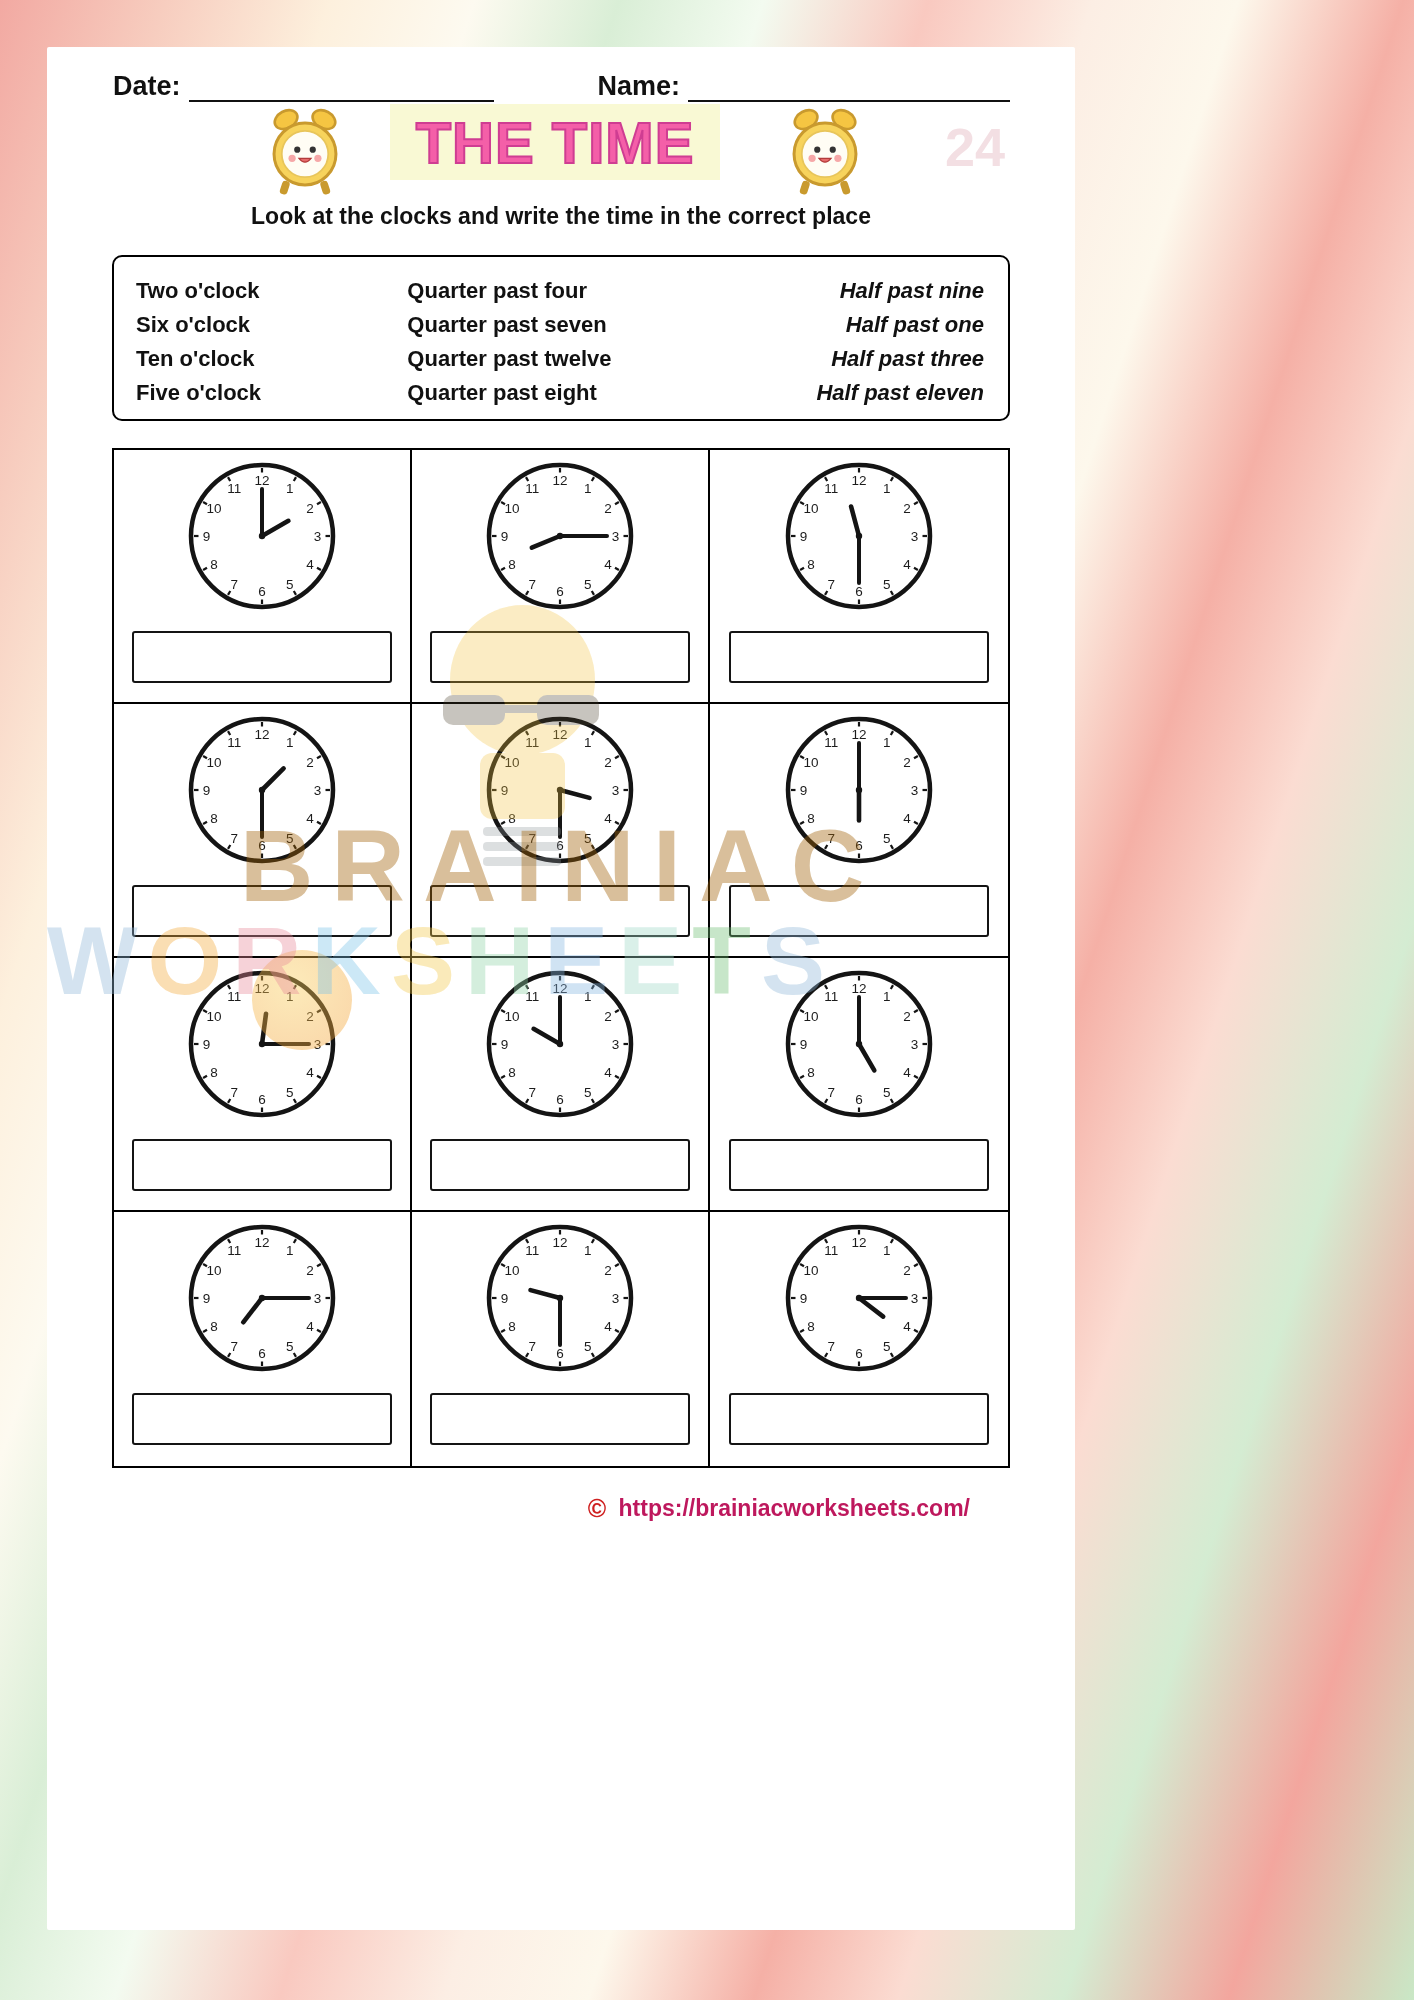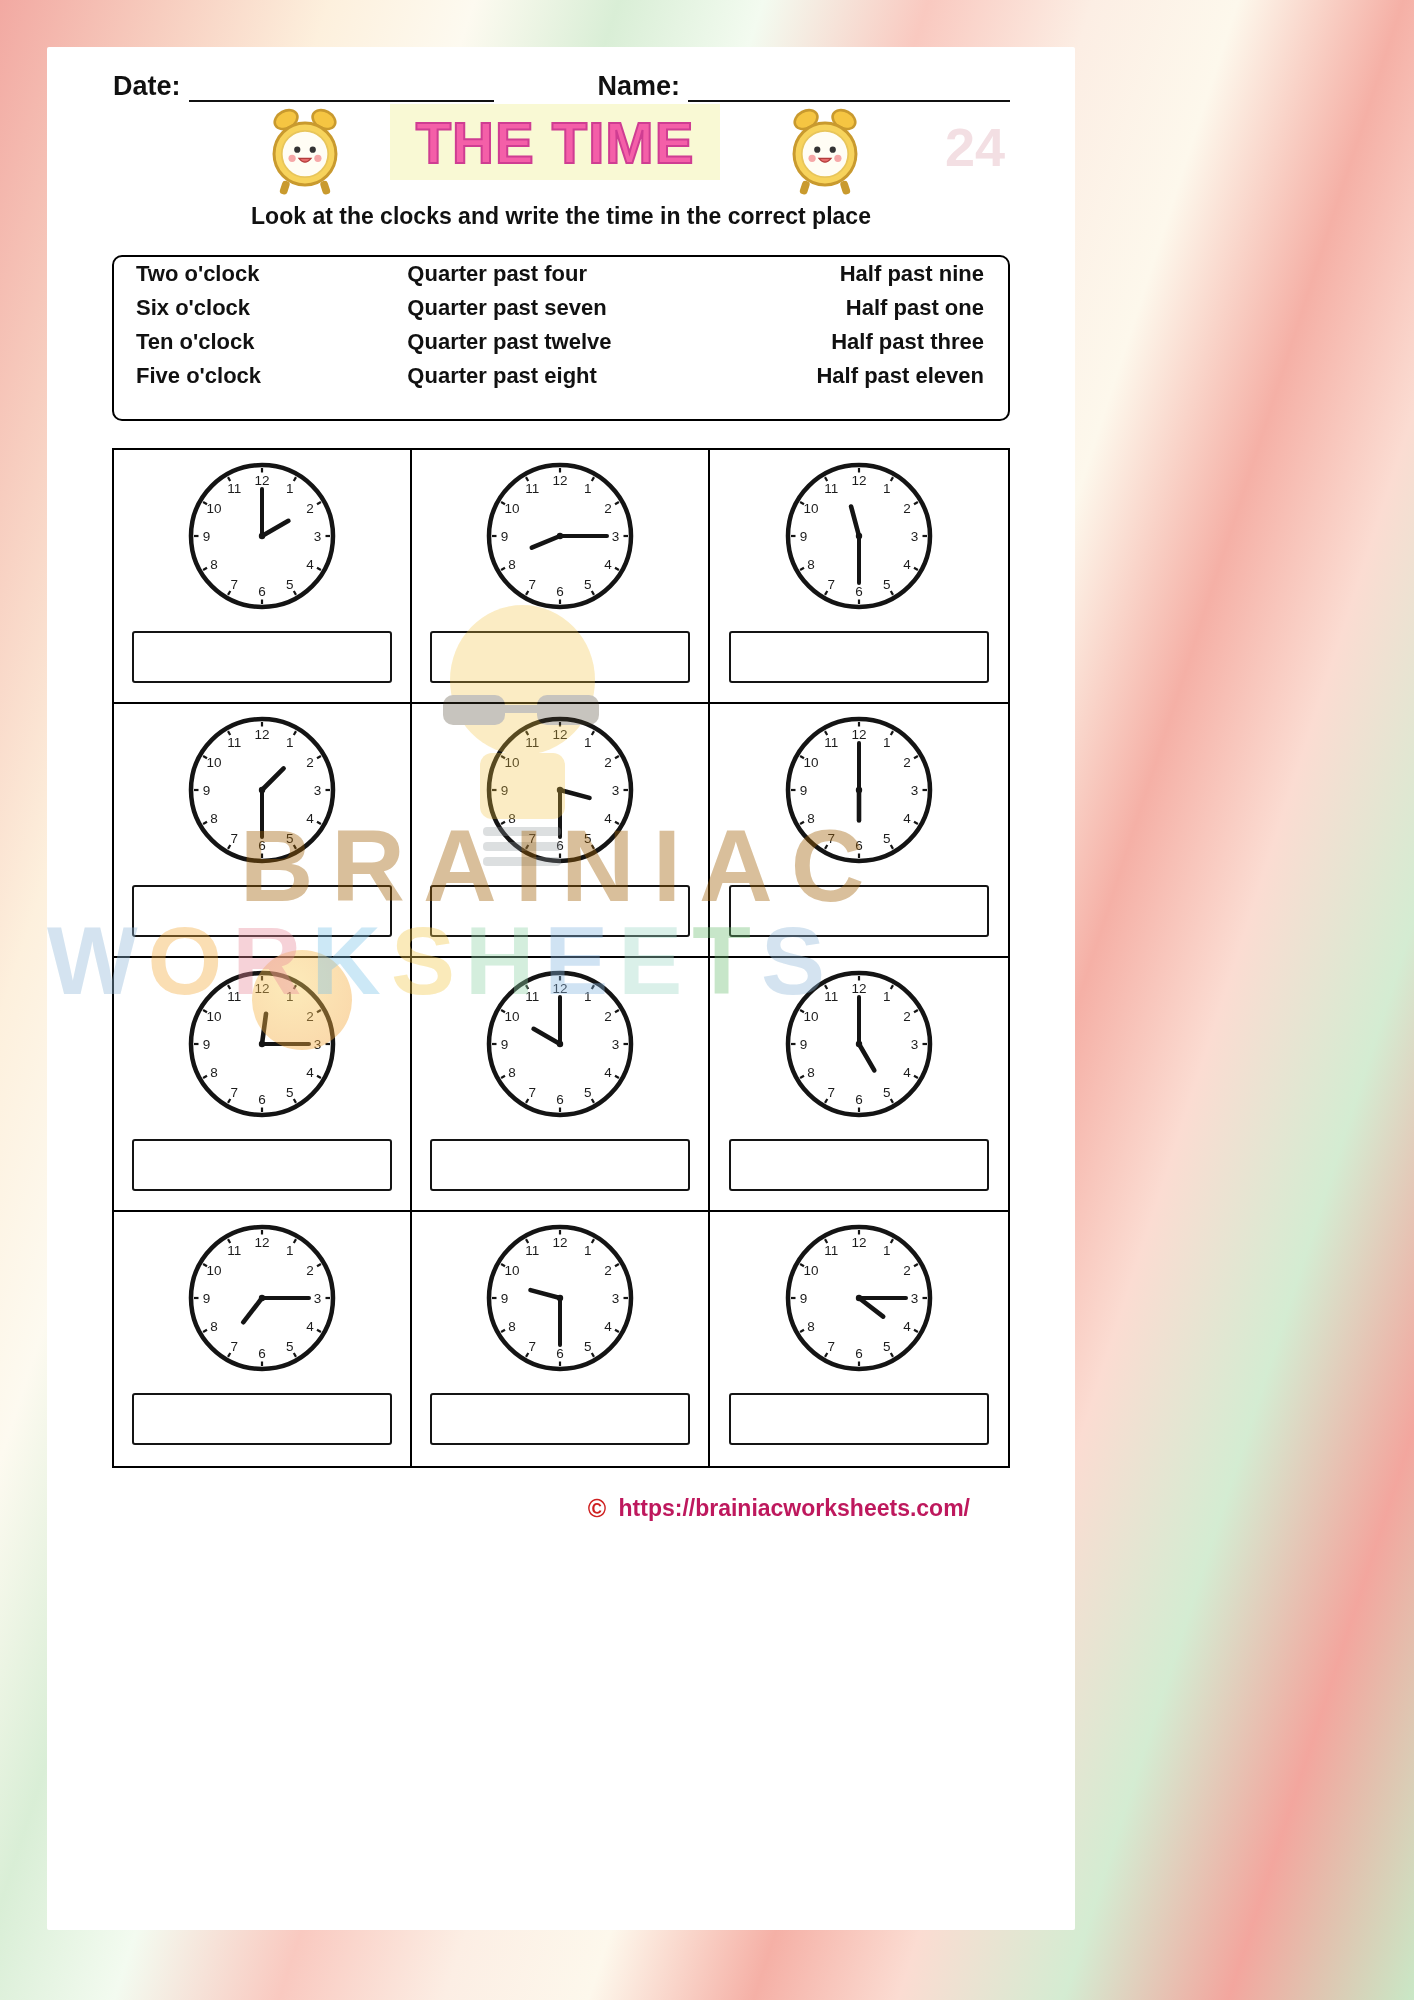--- a/index.html
+++ b/index.html
@@ -50,24 +50,24 @@
   
   .subtitle {
     position:absolute; top:156px; left:0; width:100%;
     text-align:center; font-size:23px; font-weight:bold; color:#111;
   }
   
   .word-bank {
     position:absolute; top:208px; left:65px; width:898px; height:166px;
     border:2.5px solid #000; border-radius:10px;
     display:grid; grid-template-columns:32% 41% 27%;
-    padding:0 24px 0 22px; background:#fff;
+    padding:17px 24px 0 22px; background:#fff;
   }
   .wb-item { font-size:22px; font-weight:bold; color:#111; line-height:34px; white-space:nowrap; }
-  .wb-col.c3 { text-align:right; }
+  .wb-col.c3 { text-align:right;font-style:italic; }
   
   .grid {
     position:absolute; top:401px; left:65px; width:898px;
     border:2px solid #000; background:#fff;
     display:grid; grid-template-columns:repeat(3,1fr);
   }
   .cell {
     height:254px; display:flex; flex-direction:column; align-items:center;
     border-right:2px solid #000; border-bottom:2px solid #000;
   }

